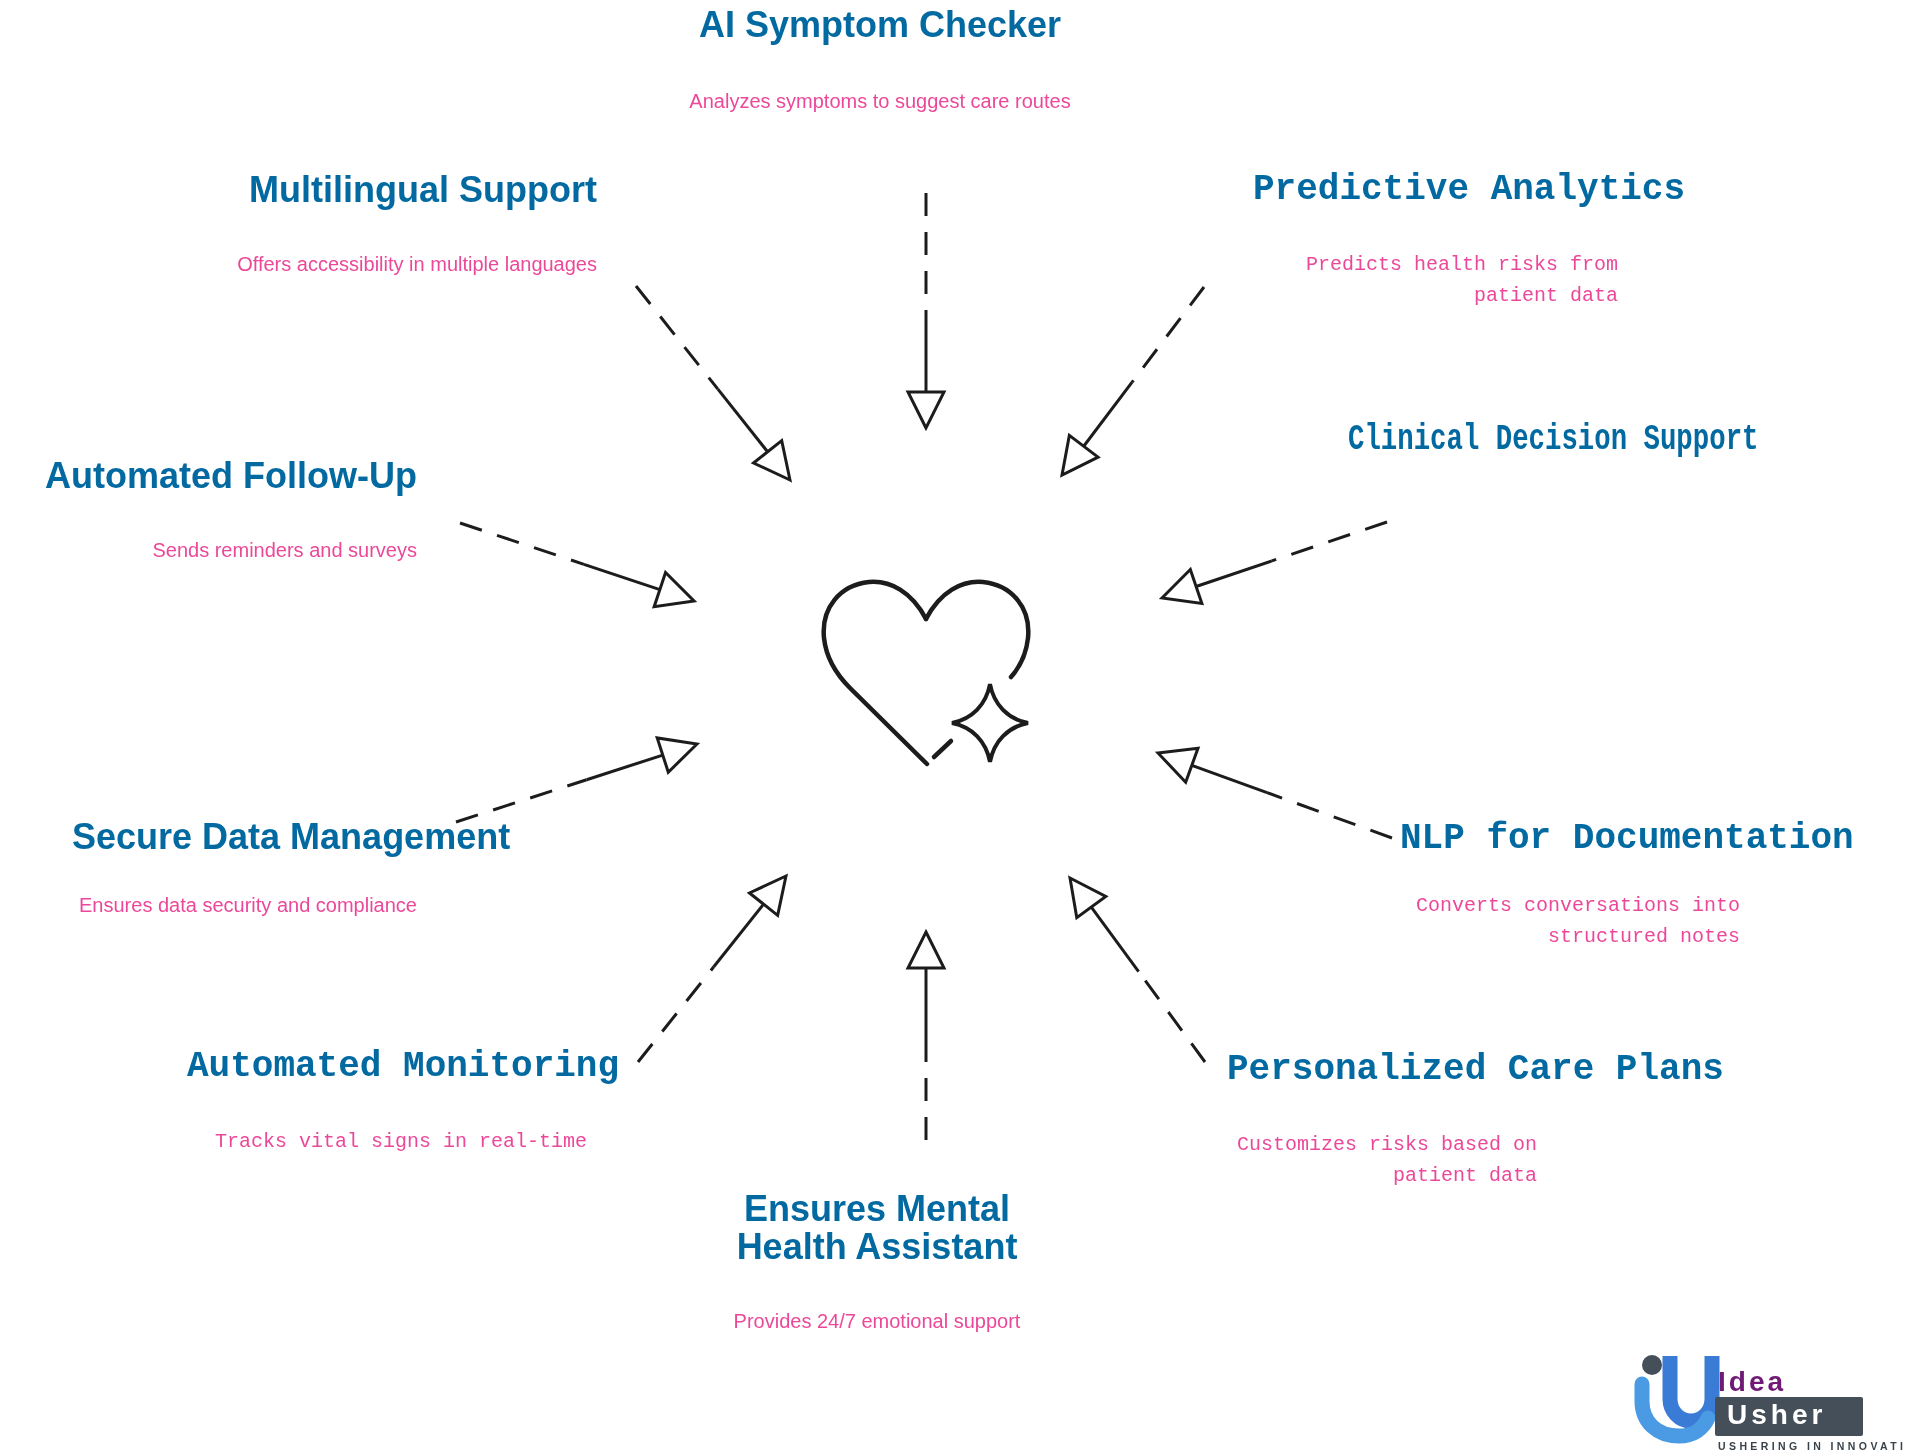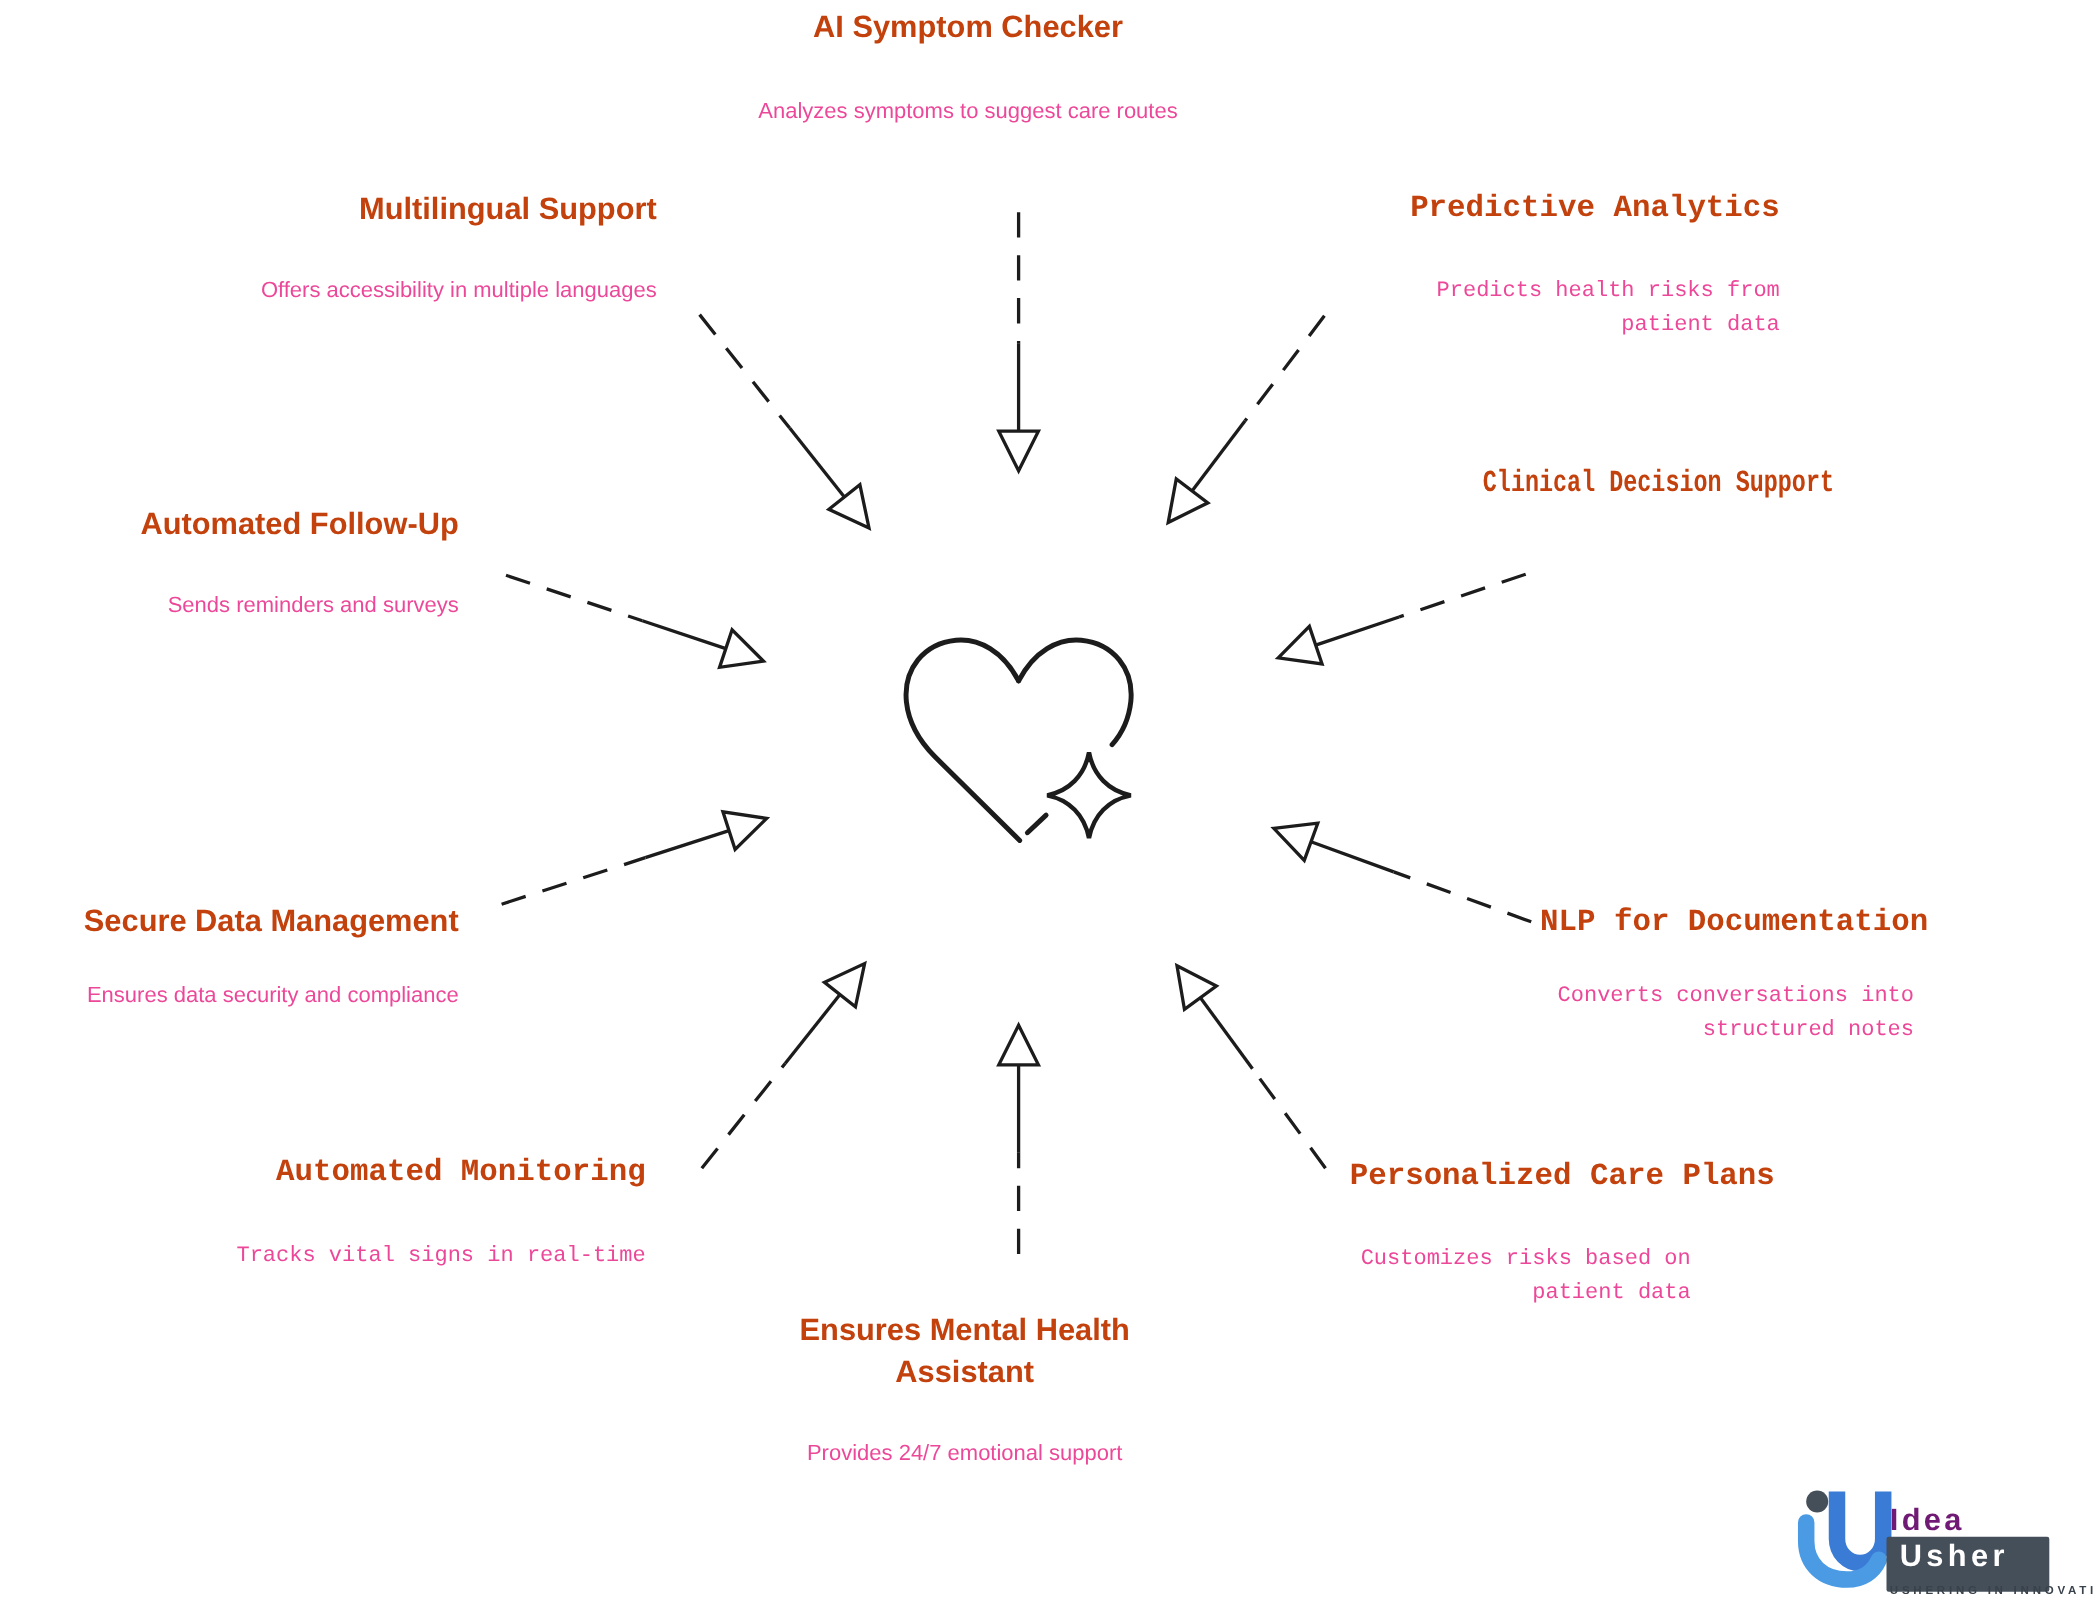--- a/index.html
+++ b/index.html
@@ -3,21 +3,21 @@
 <meta charset="utf-8">
 <title>Diagram</title>
 <style>
   html,body{margin:0;padding:0;background:#ffffff;}
   #canvas{
     position:relative;width:1906px;height:1453px;background:#ffffff;overflow:hidden;
     font-family:"Liberation Sans","DejaVu Sans",sans-serif;color:#1f1f1f;
   }
   .feature{position:absolute;}
   .feature .title{
-    font-size:28px;line-height:38px;font-weight:700;color:#c2410c;white-space:nowrap;
+    font-size:36px;line-height:38px;font-weight:700;color:#0369a1;white-space:nowrap;
   }
   .feature .desc{
     font-size:20px;line-height:31px;margin-top:40px;color:#ec4899;
   }
   .align-right{text-align:right;}
   .align-left{text-align:right;font-family:Liberation Mono, monospace;}
   .align-center{text-align:center;}
   .wrap-title .title{white-space:normal;}
   .squeeze{display:inline-block;transform:scaleX(0.76);transform-origin:0 50%;white-space:nowrap;}
 
@@ -41,21 +41,21 @@
 
   
   .logo{position:absolute;left:1630px;top:1352px;width:250px;height:100px;}
   .logo-mark{position:absolute;left:0;top:0;width:90px;height:100px;}
   .logo-idea{
     position:absolute;left:88px;top:14px;font-size:28px;font-weight:700;
     color:#701a75;letter-spacing:3px;
   }
   .logo-usher{
     position:absolute;left:85px;top:45px;background:#454f59;color:#ffffff;
-    font-size:28px;font-weight:700;letter-spacing:4px;padding:2px 16px 16px 12px;
+    font-size:28px;font-weight:700;letter-spacing:4px;padding:2px 16px 5px 12px;
     border-radius:2px;min-width:120px;
   }
   .logo-tagline{
     position:absolute;left:88px;top:88px;font-size:10.5px;font-weight:700;
     letter-spacing:3.4px;color:#39424b;white-space:nowrap;
   }
 </style>
 </head>
 <body>
 

